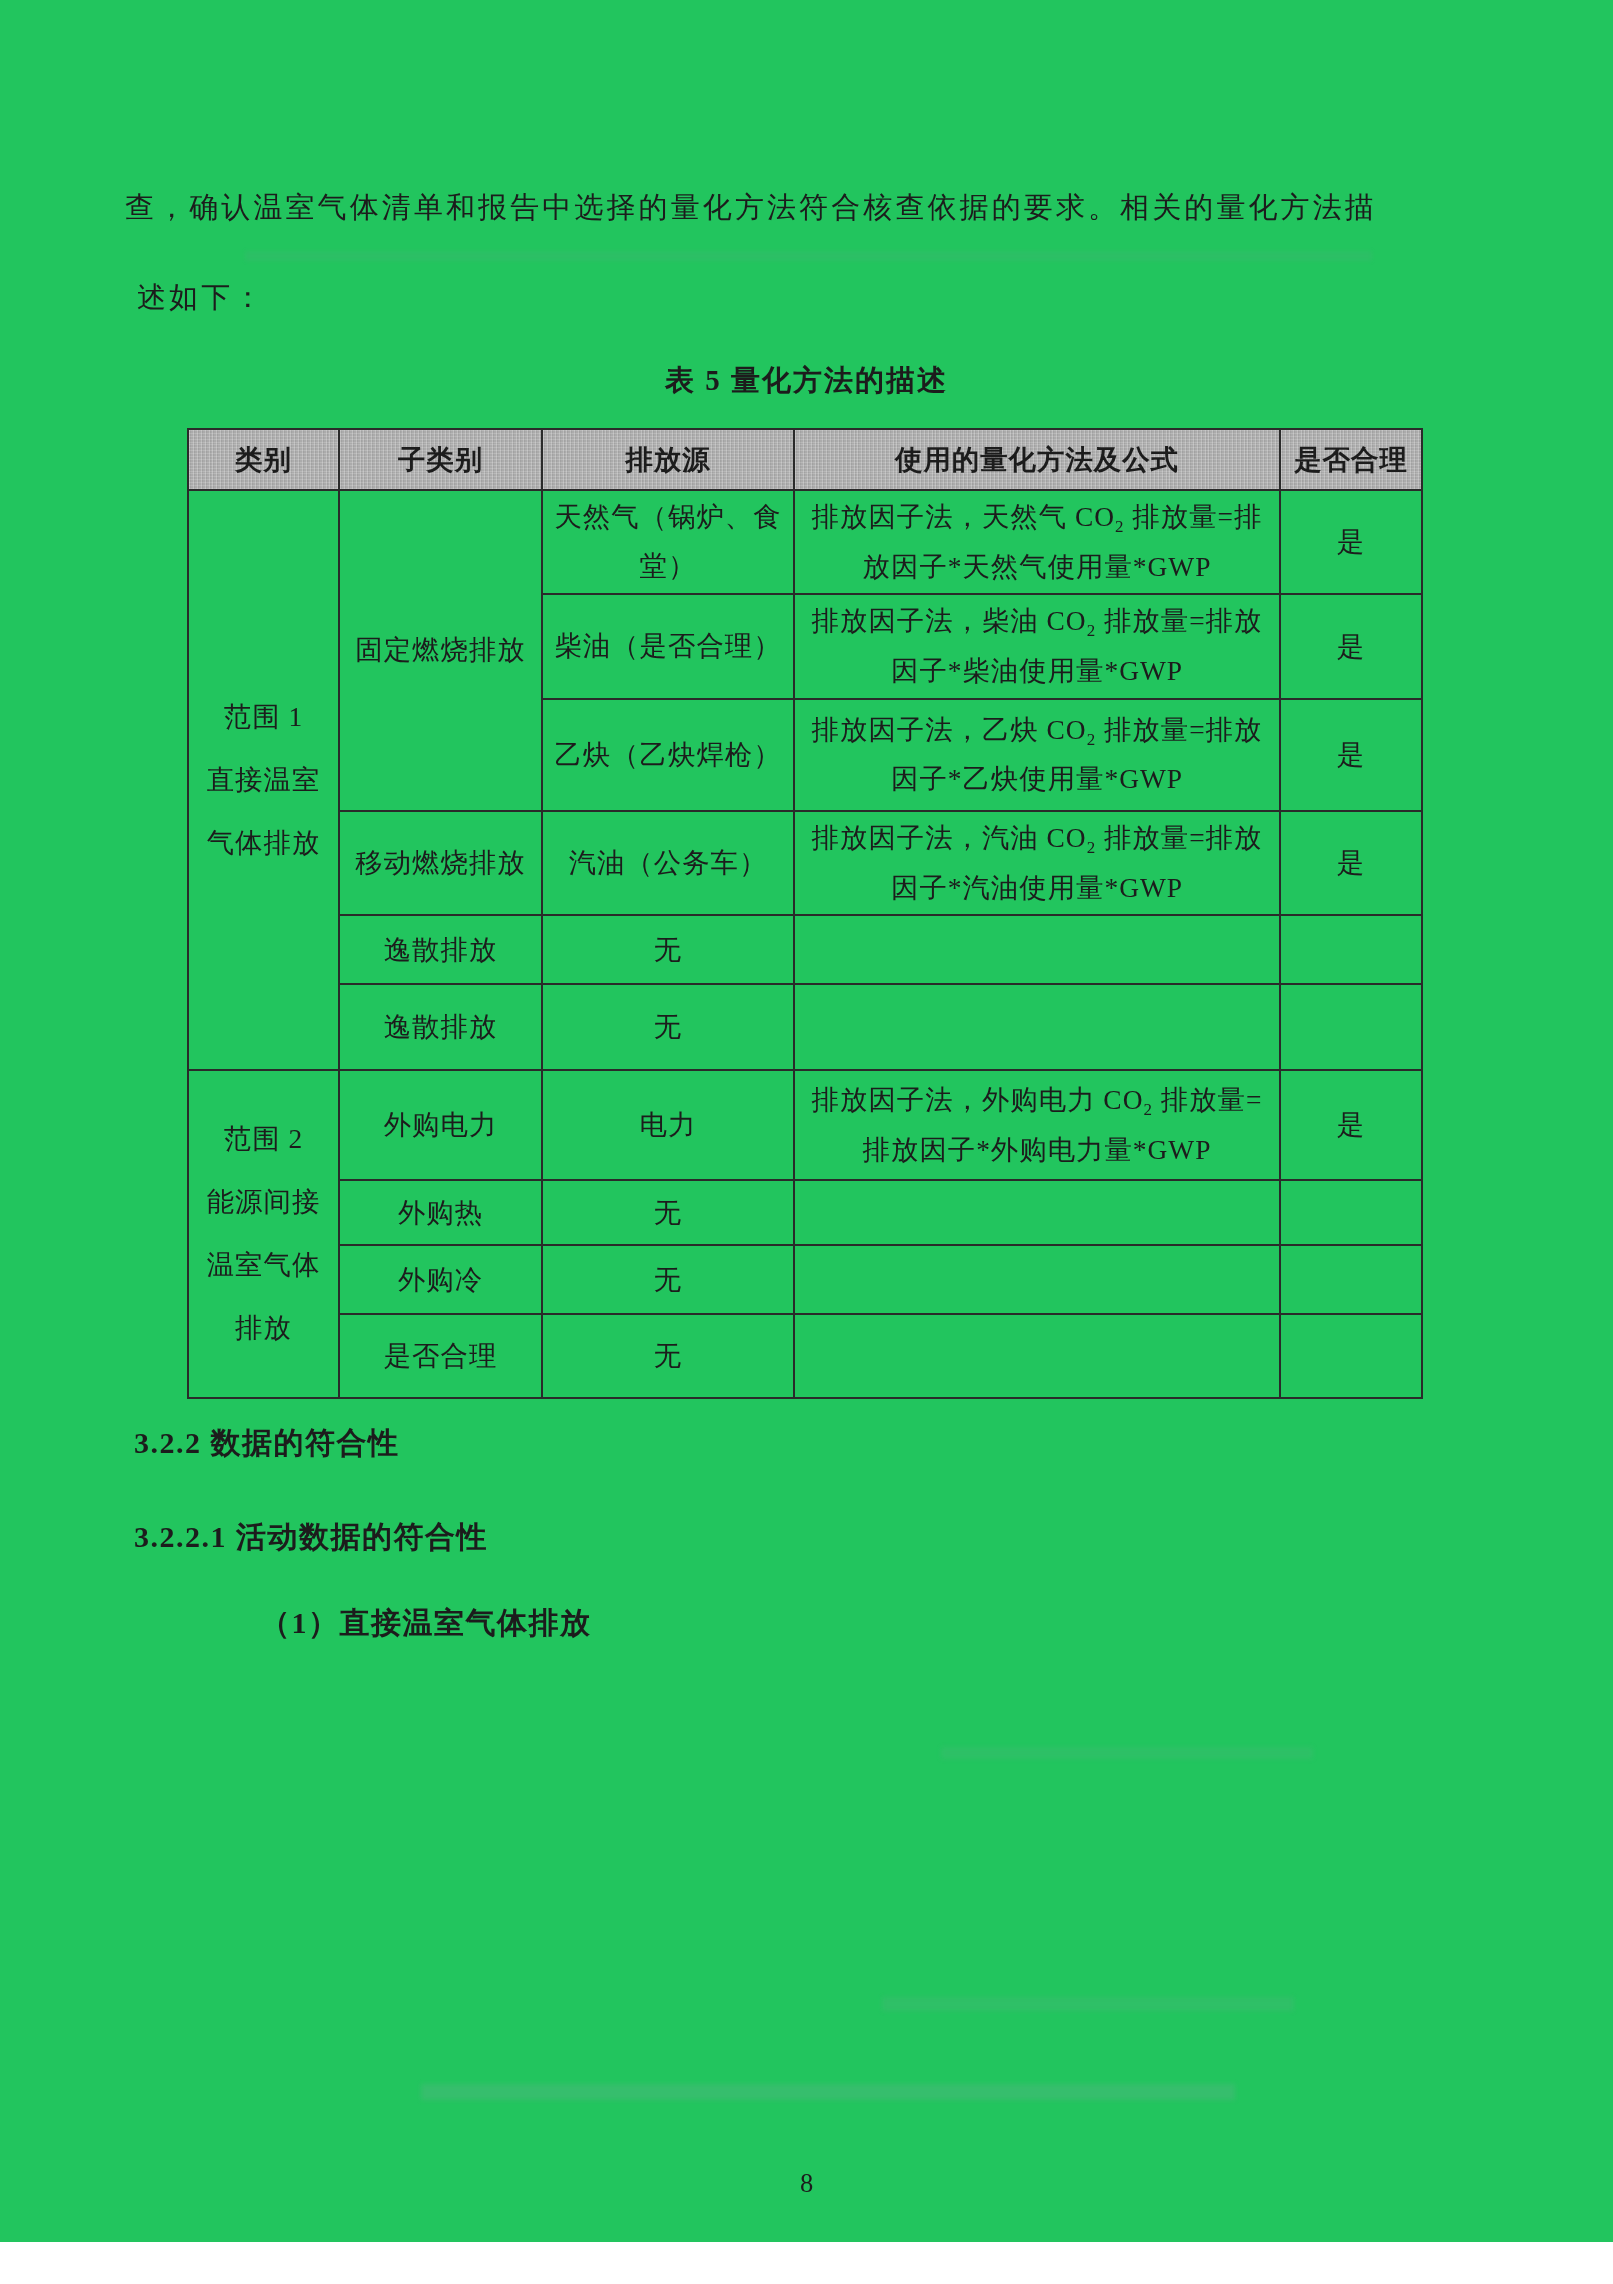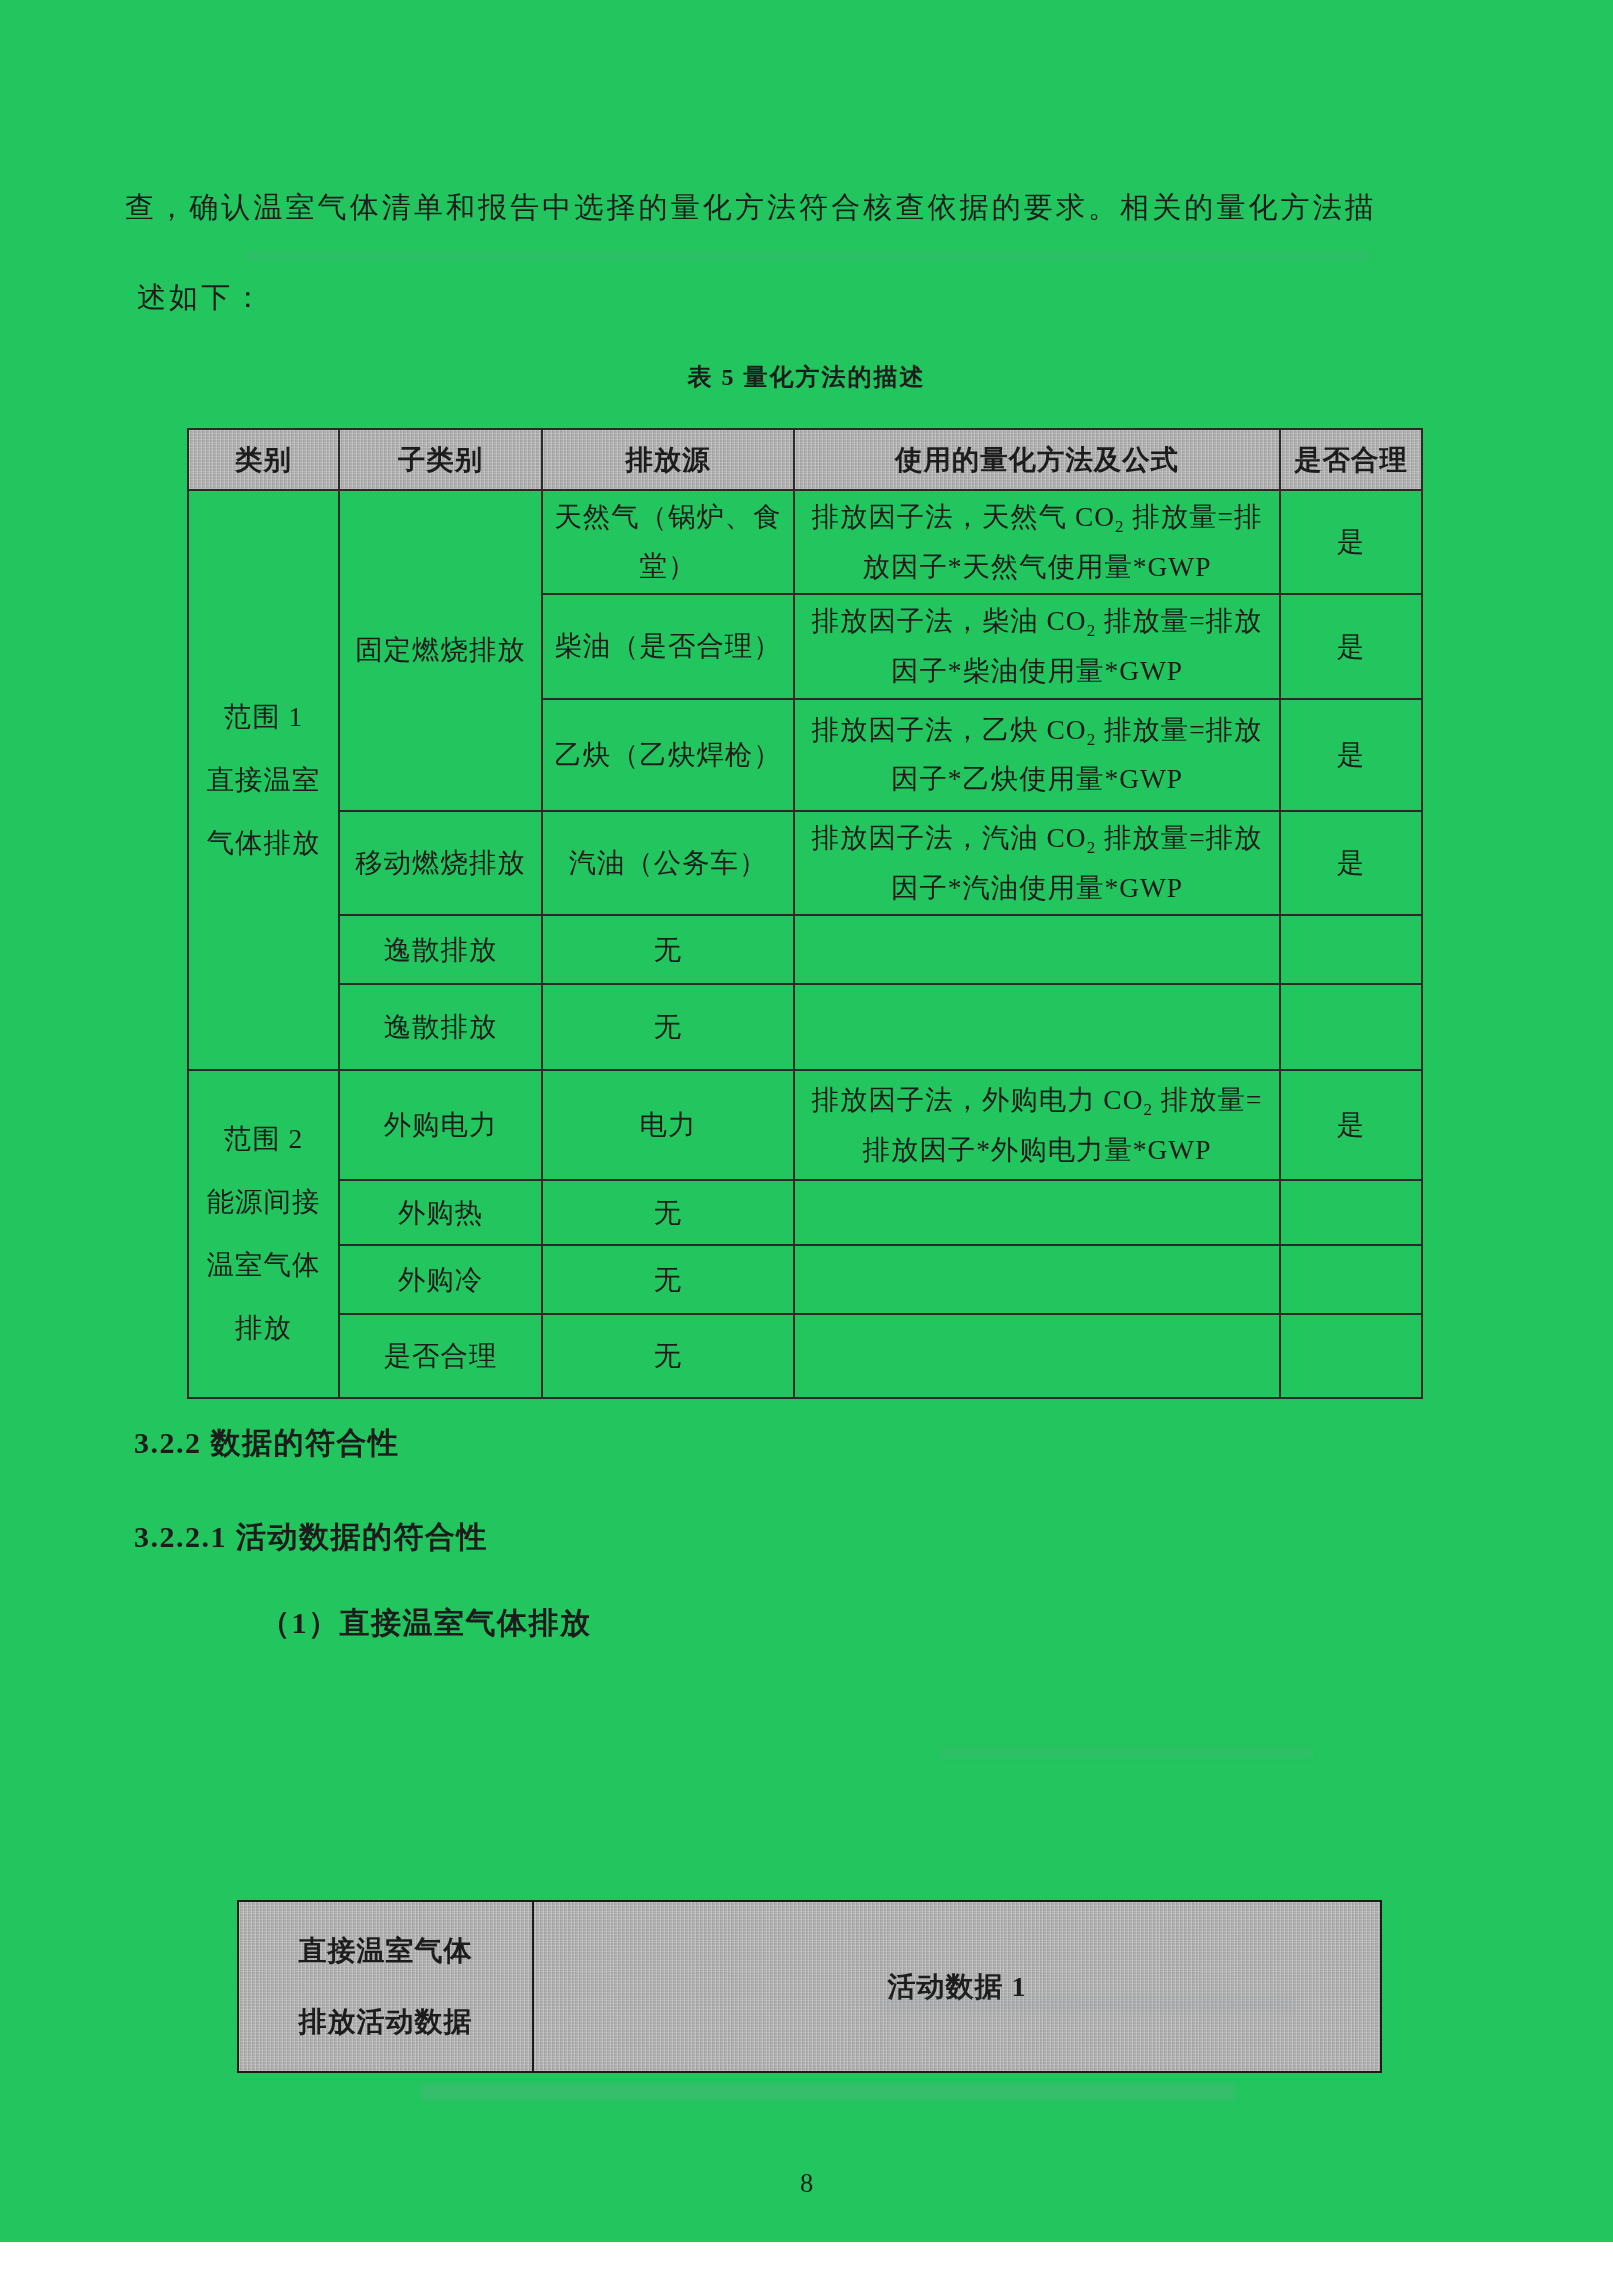--- a/index.html
+++ b/index.html
@@ -16,21 +16,21 @@
     position:absolute;
     left:125px;
     font-size:29px;
     letter-spacing:3.1px;
     white-space:nowrap;
   }
   .caption {
     position:absolute;
     left:0; width:100%;
     text-align:center;
-    font-size:24px;
+    font-size:29px;
     font-weight:bold;
     letter-spacing:2px;
   }
   .tbl5-wrap { position:absolute; left:187px; top:428px; width:1234px; }
   table.tbl5 {
     width:100%;
     border-collapse:collapse;
     table-layout:fixed;
     border:2.9px solid #1b1b1b;
     font-size:27.4px;
@@ -192,27 +192,20 @@
       </tr>
     </tbody>
       </table>
   </div>
 
   <div class="section-head" style="left:125px; top:1423px;">3.2.2  数据的符合性</div>
   <div class="section-head" style="left:125px; top:1517px;">3.2.2.1  活动数据的符合性</div>
   <div class="section-head" style="left:251px; top:1603px;">（1）直接温室气体排放</div>
 
 
-  <div class="tbl6 gray-fill">
-    <div class="tbl6-left">
-      <span>直接温室气体</span>
-      <span>排放活动数据</span>
-    </div>
-    <div class="tbl6-right">活动数据 1</div>
-  </div>
 
   <div class="artifact" style="left:245px; top:251px; width:1127px; height:9.8px; background:rgba(140,150,170,0.10); filter:blur(2px);"></div>
   <div class="artifact" style="left:941px; top:1747px; width:372px; height:11.8px; background:rgba(150,160,175,0.10); filter:blur(2.9px);"></div>
   <div class="artifact" style="left:882px; top:1997px; width:412px; height:13.7px; background:rgba(150,160,175,0.12); filter:blur(2.9px);"></div>
   <div class="artifact" style="left:421px; top:2084px; width:814px; height:15.7px; background:rgba(150,160,175,0.18); filter:blur(2.9px);"></div>
 
   <div class="page-number">8</div>
 
 </div>
 

